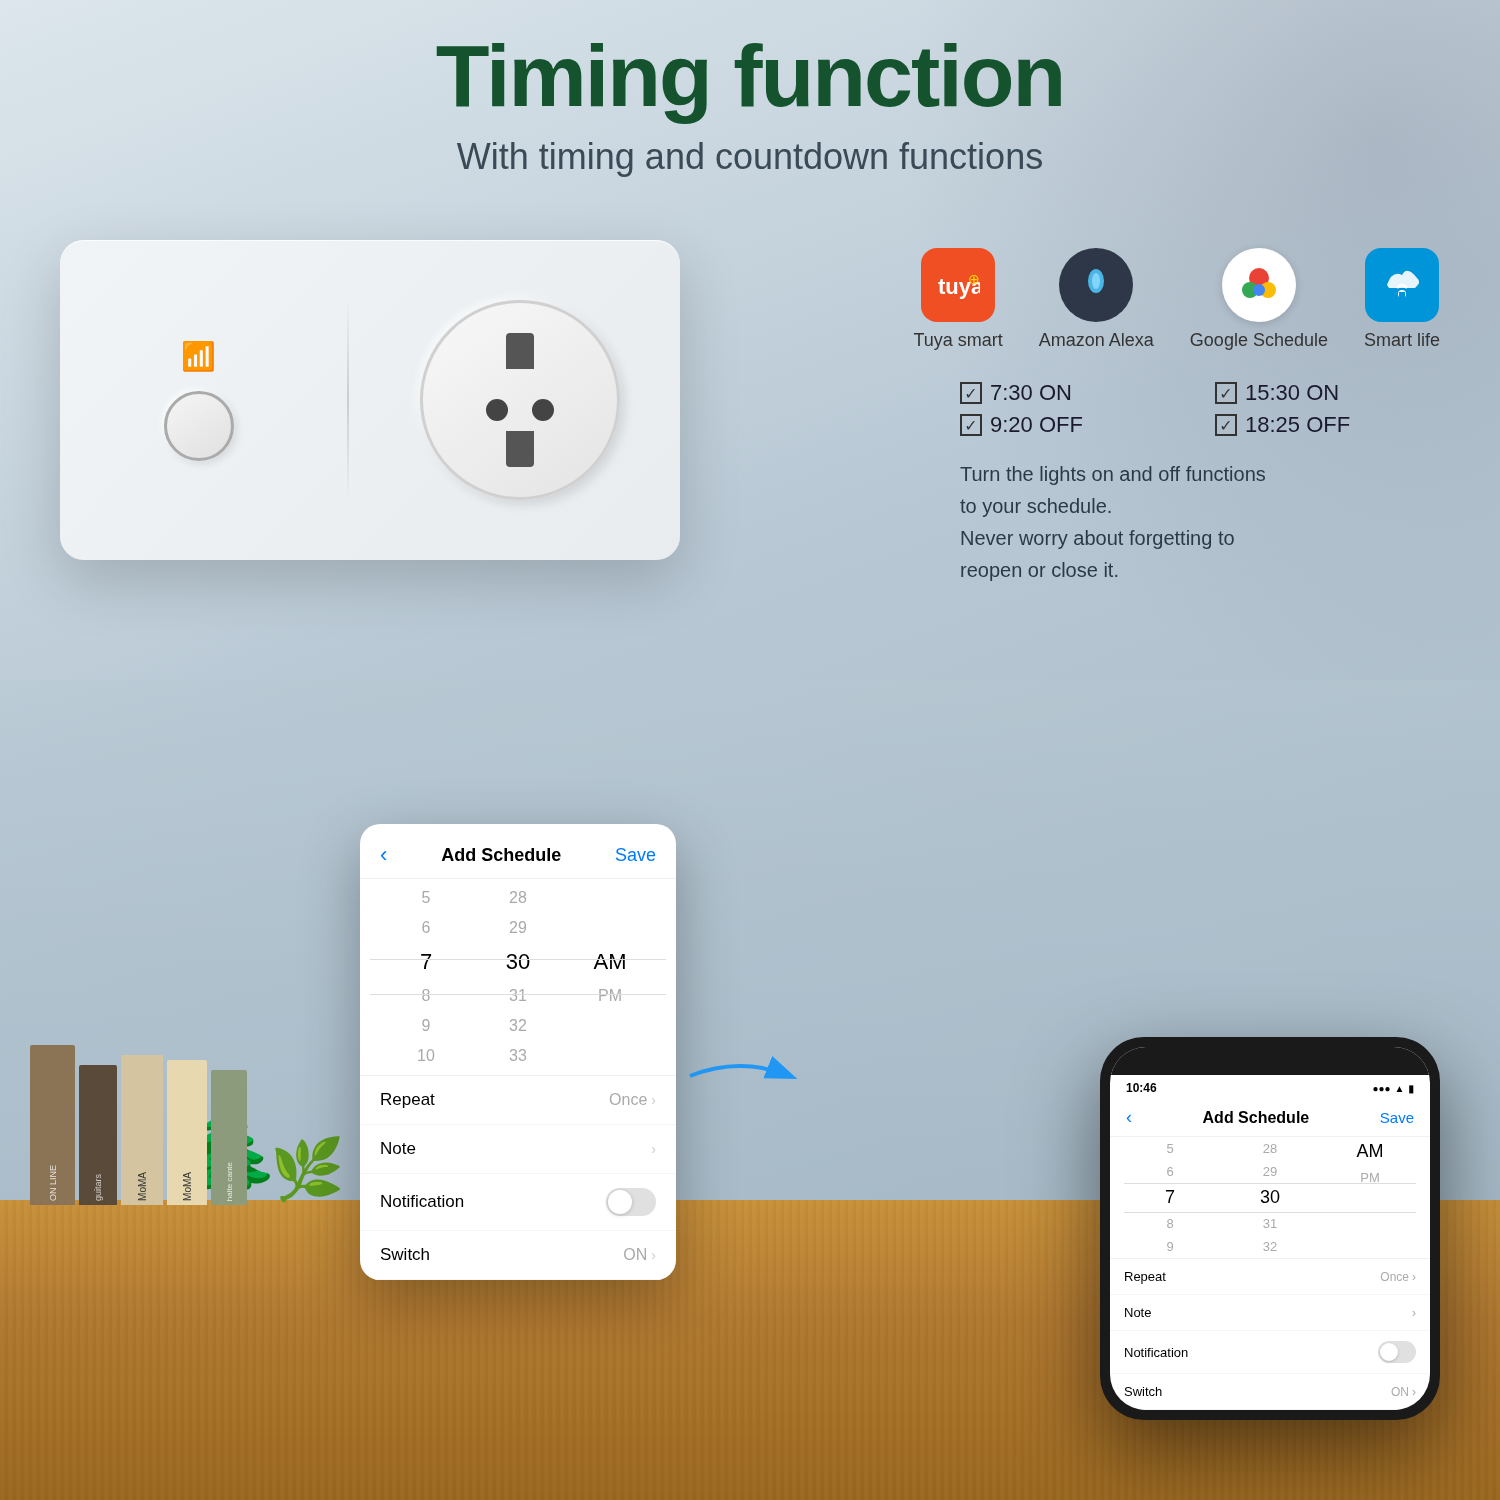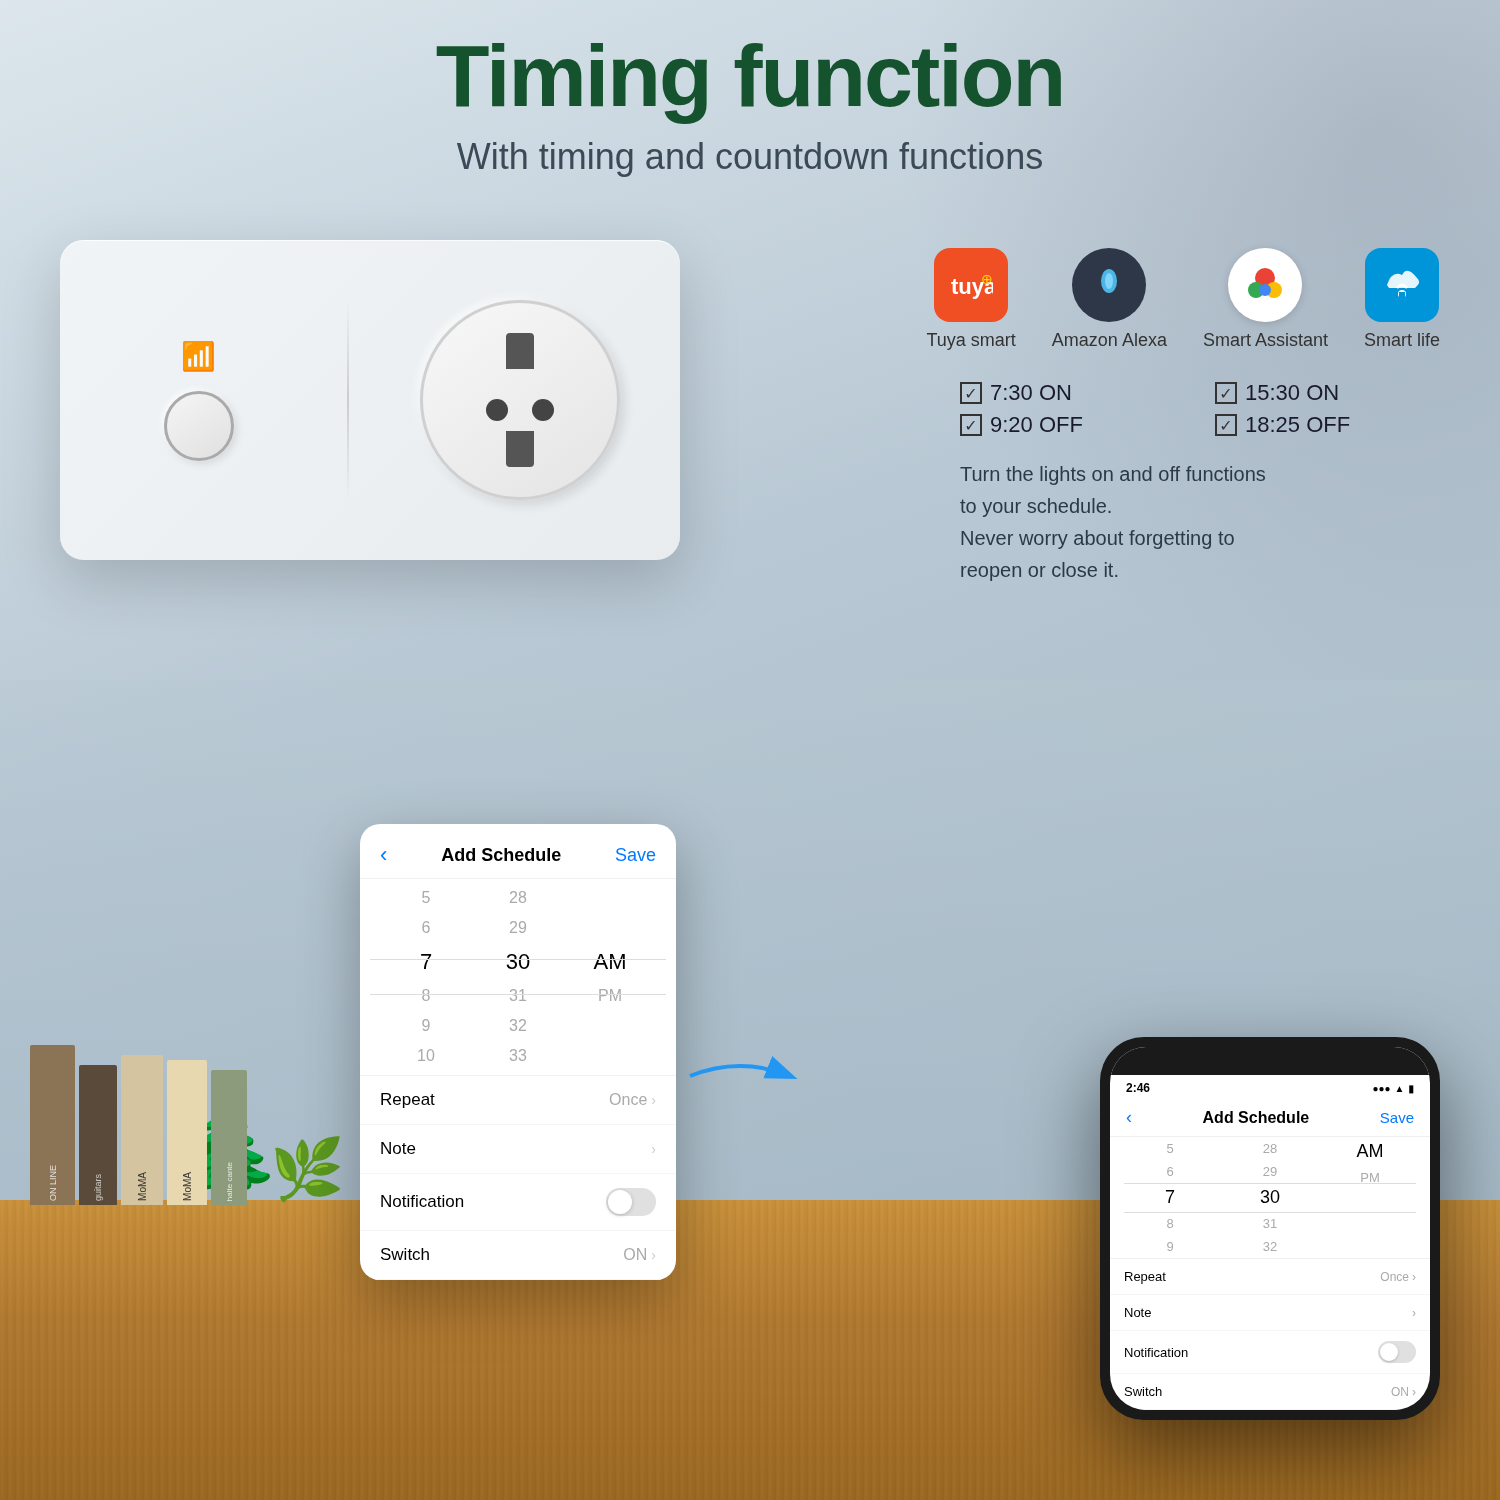--- a/index.html
+++ b/index.html
@@ -595,21 +595,21 @@
 
   <div class="platform-item">
     <div class="platform-icon google">
       <svg width="50" height="50" viewBox="0 0 50 50">
         <circle cx="25" cy="18" r="10" fill="#EA4335"></circle>
         <circle cx="34" cy="30" r="8" fill="#FBBC05"></circle>
         <circle cx="16" cy="30" r="8" fill="#34A853"></circle>
         <circle cx="25" cy="30" r="6" fill="#4285F4"></circle>
       </svg>
     </div>
-    <div class="platform-label">Smart Assistant</div>
+    <div class="platform-label">Google Schedule</div>
   </div>
 
   <div class="platform-item">
     <div class="platform-icon smartlife">
       <svg width="50" height="50" viewBox="0 0 50 50">
         <rect width="50" height="50" rx="10" fill="#0095d9"></rect>
         <path d="M10 25 Q15 10 25 15 Q30 5 40 18 Q45 22 38 28 L12 28 Z" fill="white" opacity="0.9"></path>
         <path d="M20 28 Q25 22 30 28" stroke="white" stroke-width="2.5" fill="none"></path>
         <circle cx="25" cy="34" r="4" fill="white"></circle>
         <path d="M22 32 L22 40 L28 40 L28 32" fill="#0095d9"></path>
@@ -750,21 +750,21 @@
 
 <div class="phone-container">
   <div class="phone-body">
     <div class="phone-screen">
 
       <div class="phone-notch">
         <div class="phone-notch-cutout"></div>
       </div>
 
       <div class="phone-status-bar">
-        <span class="phone-time">2:46</span>
+        <span class="phone-time">10:46</span>
         <span class="phone-icons">
           <span>●●●</span>
           <span>▲</span>
           <span>▮</span>
         </span>
       </div>
 
       <div class="phone-app-header">
         <div class="phone-back">‹</div>
         <div class="phone-title">Add Schedule</div>

